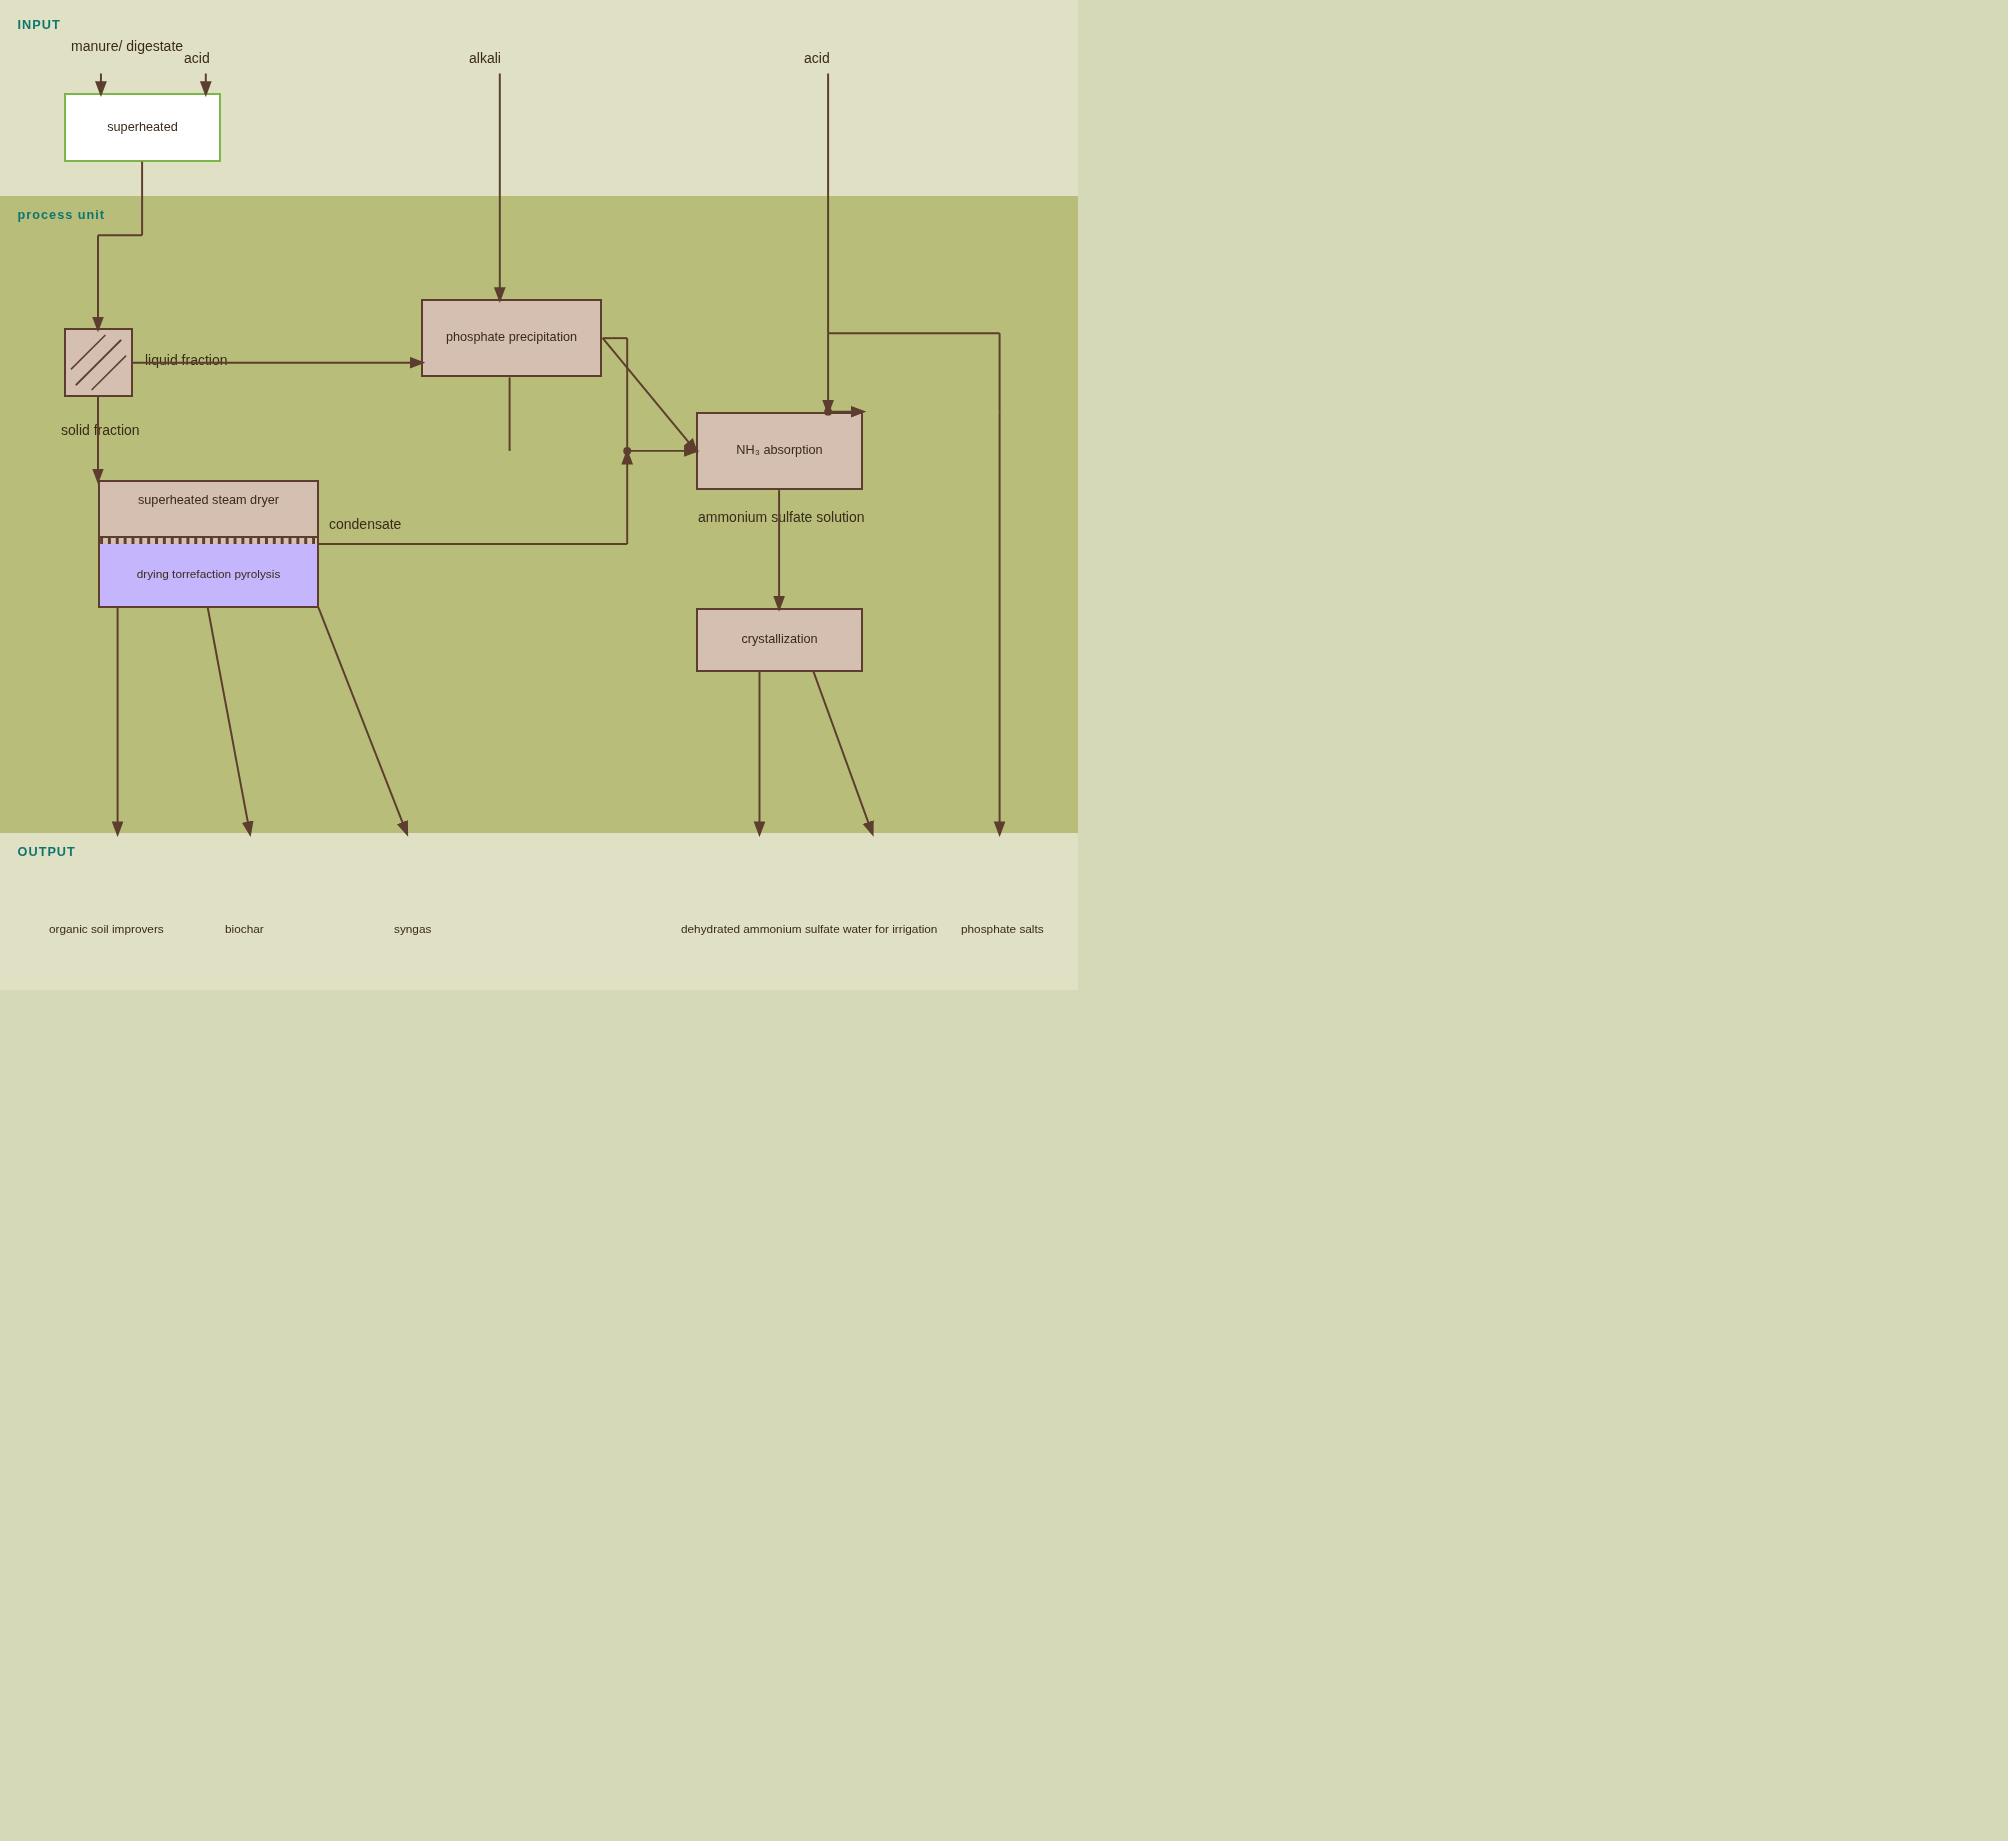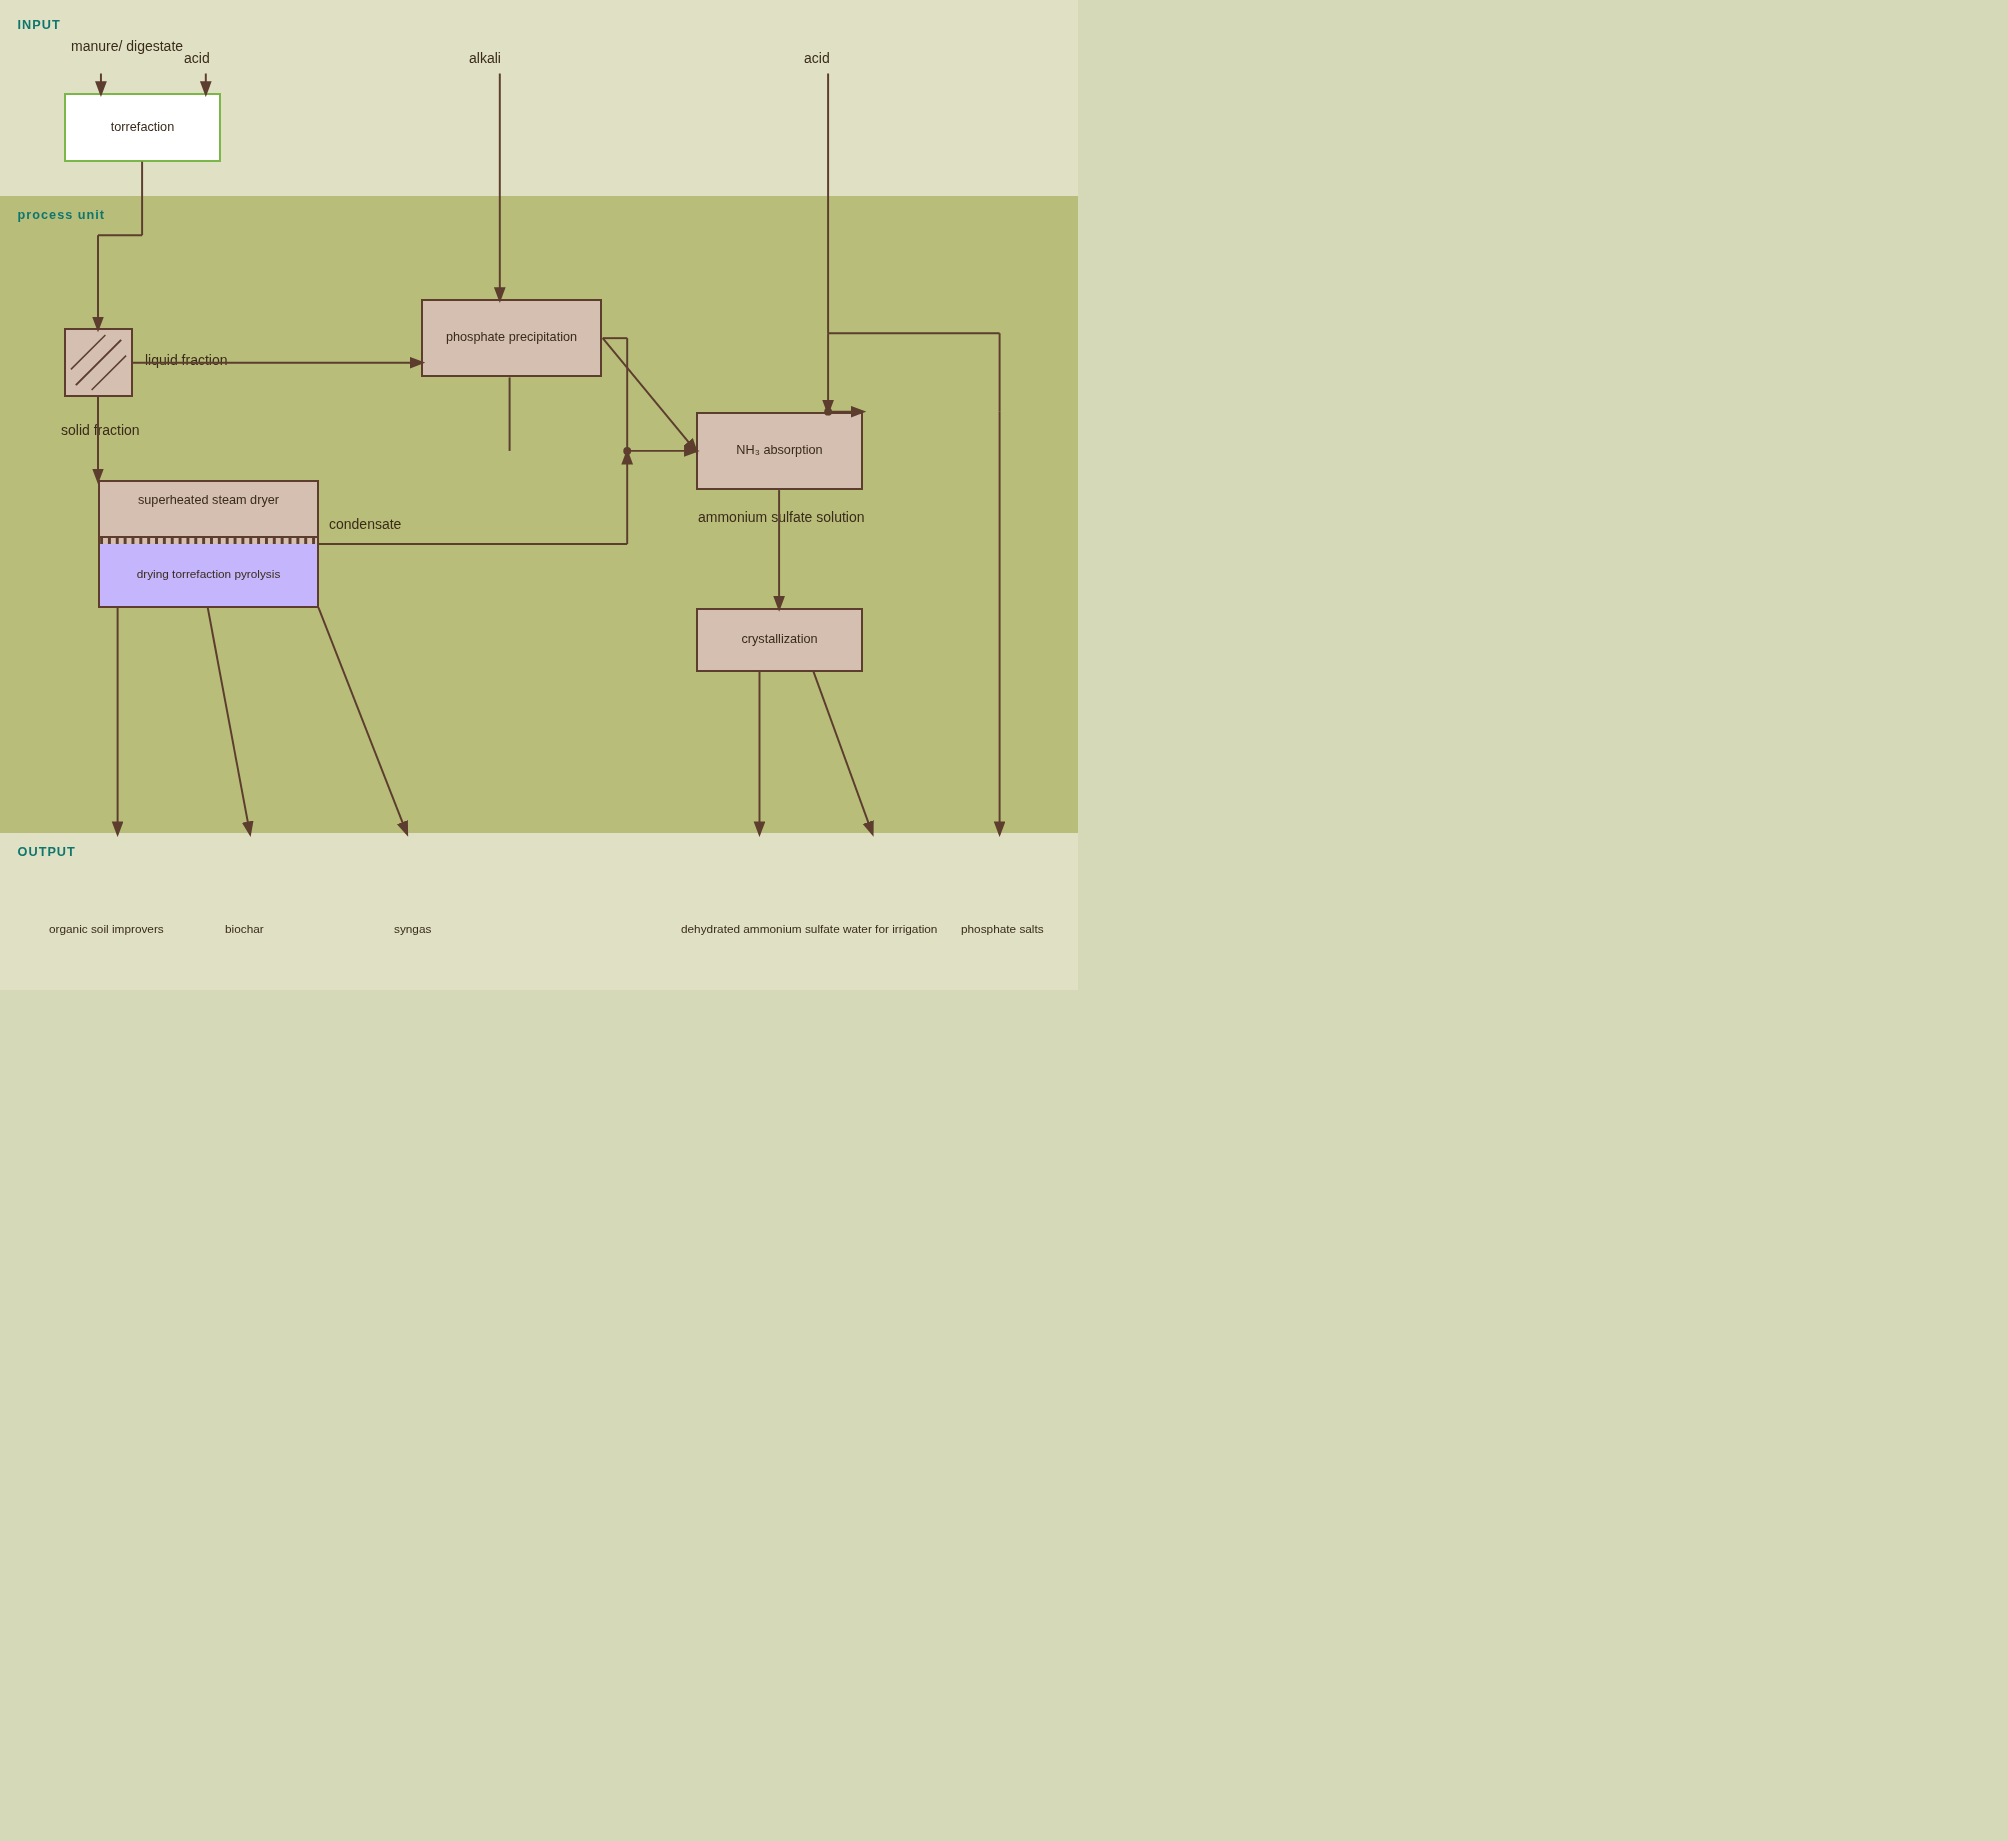--- a/index.html
+++ b/index.html
@@ -133,21 +133,21 @@
 <span class="section-label lbl-process">process unit</span>
 <span class="section-label lbl-output">OUTPUT</span>
 
 <div class="label" style="top:37px; left:71px; text-align:center;">manure/
 digestate</div>
 <div class="label" style="top:49px; left:184px;">acid</div>
 <div class="label" style="top:49px; left:469px;">alkali</div>
 <div class="label" style="top:49px; left:804px;">acid</div>
 
 <div class="box box-pretreatment">
-  <span>torrefaction</span>
+  <span>superheated</span>
 </div>
 
 <div class="box box-separator">
   <svg width="65" height="65" viewBox="0 0 66 66">
     <line x1="10" y1="56" x2="56" y2="10" stroke="#5c3d2e" stroke-width="2"></line>
     <line x1="5" y1="40" x2="40" y2="5" stroke="#5c3d2e" stroke-width="1.5"></line>
     <line x1="26" y1="61" x2="61" y2="26" stroke="#5c3d2e" stroke-width="1.5"></line>
   </svg>
 </div>
 

